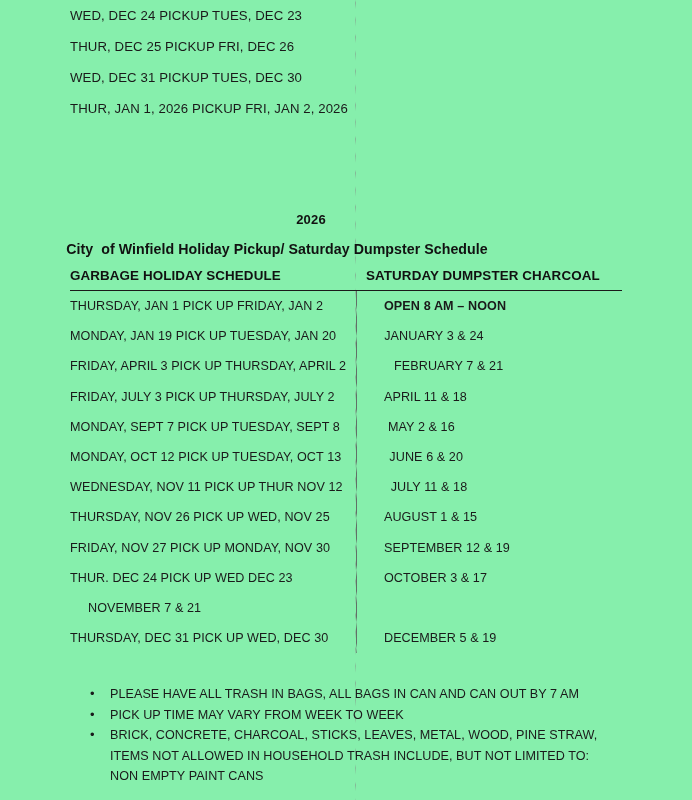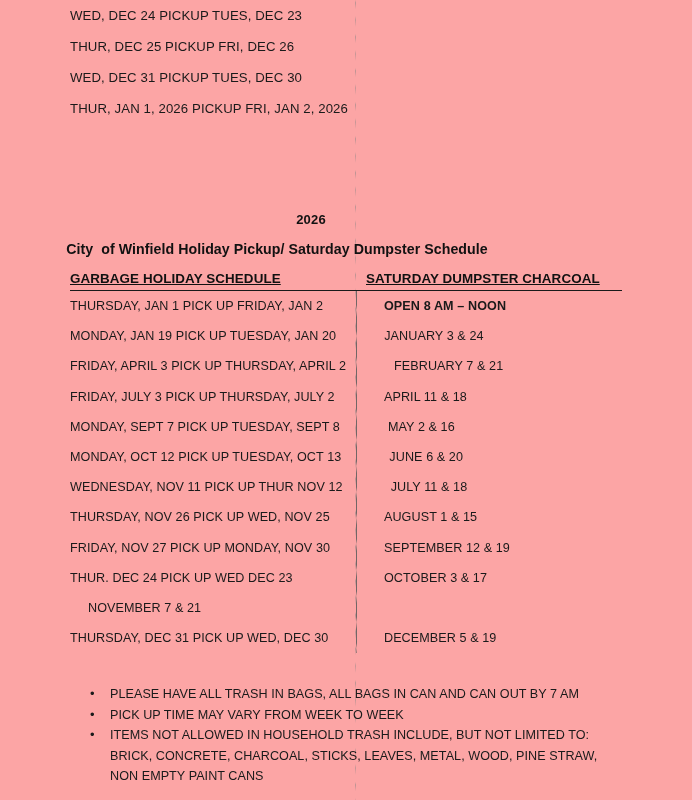--- a/index.html
+++ b/index.html
@@ -10,21 +10,21 @@
   }
   body {
     font-family: "Liberation Sans", sans-serif;
     color: #111111;
     -webkit-font-smoothing: antialiased;
   }
   .page {
     position: relative;
     width: 692px;
     height: 800px;
-    background: #fca5a5;
+    background: #86efac;
     overflow: hidden;
   }
 
   
   .fold-line {
     position: absolute;
     left: 355px;
     top: 0;
     width: 1px;
     height: 800px;
@@ -90,22 +90,21 @@
     position: absolute;
     left: 70px;
     top: 268px;
     width: 552px;
   }
   .head-row {
     position: relative;
     display: flex;
     height: 22px;
     border-bottom: 1.6px solid #1a1a1a;
-    align-items: center;
-    text-decoration: underline;
+    align-items: flex-start;
   }
   .head-cell {
     font-size: 13.4px;
     font-weight: bold;
     letter-spacing: 0.1px;
     white-space: nowrap;
     line-height: 1.25;
   }
   .head-cell.left  { width: 286px; }
   .head-cell.right { width: 266px; padding-left: 10px; box-sizing: border-box; }
@@ -250,19 +249,19 @@
     <div class="note-item">
       <span class="bullet">•</span>
       <span class="note-text">PLEASE HAVE ALL TRASH IN BAGS, ALL BAGS IN CAN AND CAN OUT BY 7 AM</span>
     </div>
     <div class="note-item">
       <span class="bullet">•</span>
       <span class="note-text">PICK UP TIME MAY VARY FROM WEEK TO WEEK</span>
     </div>
     <div class="note-item">
       <span class="bullet">•</span>
+      <span class="note-text">BRICK, CONCRETE, CHARCOAL, STICKS, LEAVES, METAL, WOOD, PINE STRAW,</span>
       <span class="note-text">ITEMS NOT ALLOWED IN HOUSEHOLD TRASH INCLUDE, BUT NOT LIMITED TO:</span>
-      <span class="note-text">BRICK, CONCRETE, CHARCOAL, STICKS, LEAVES, METAL, WOOD, PINE STRAW,</span>
       <span class="note-text">NON EMPTY PAINT CANS</span>
     </div>
   </div>
 
 </div>
 
 </body></html>

